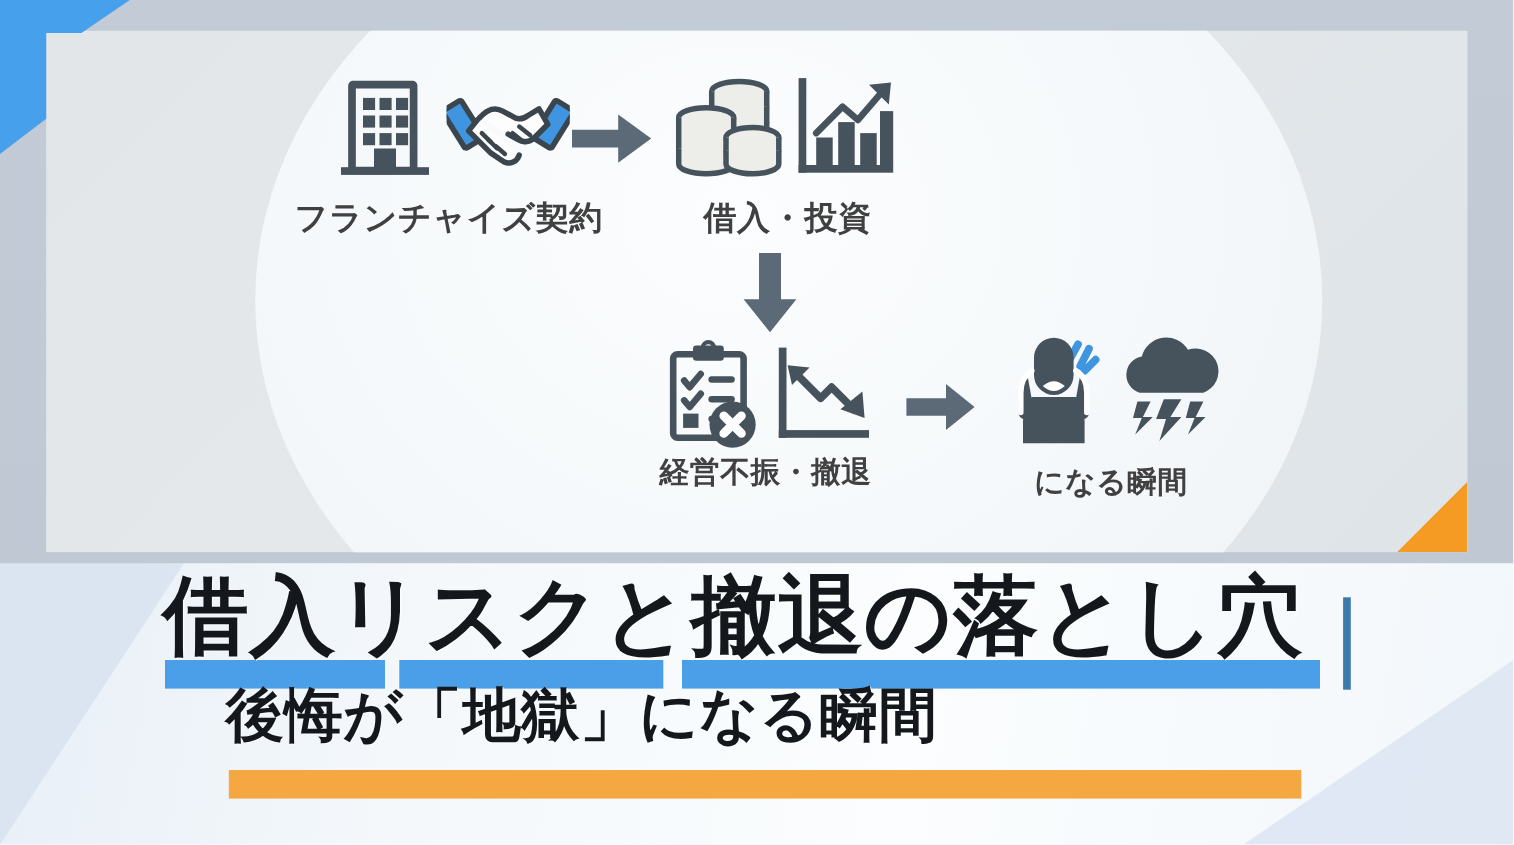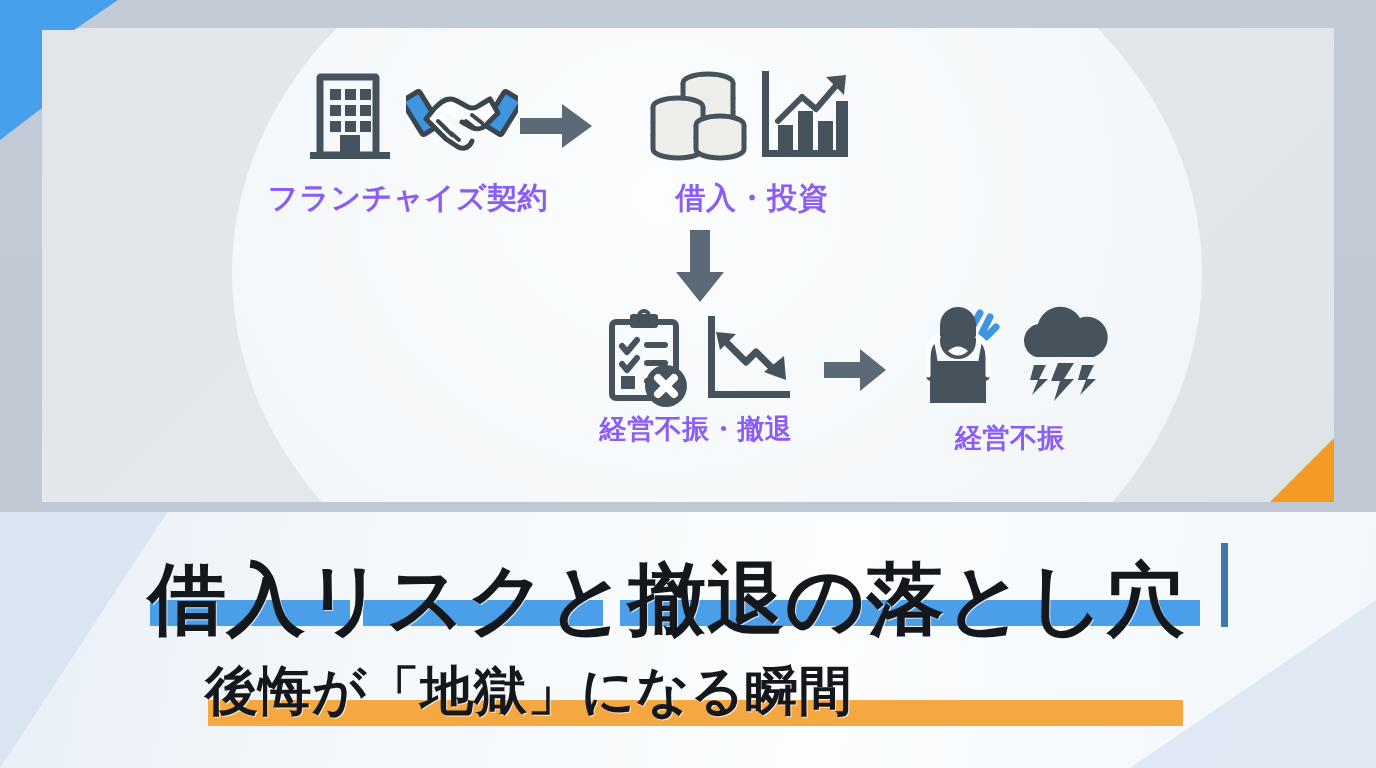--- a/index.html
+++ b/index.html
@@ -52,28 +52,28 @@
     position:absolute;left:0;top:0;width:132px;height:140px;
     background:#46a0ec;
     clip-path:polygon(0 0, 118px 0, 74px 30px, 42px 30px, 42px 108px, 0 140px);
   }
 
   
   .flow{position:absolute;left:0;top:0;width:1376px;height:512px;}
 
   .node{position:absolute;text-align:center;}
   .node .label{
-    font-weight:bold;color:#8b5cf6;white-space:nowrap;
+    font-weight:bold;color:#404040;white-space:nowrap;
     letter-spacing:.02em;
   }
   .icon-row{display:flex;align-items:center;justify-content:center;gap:4px;height:106px;}
 
   #node-franchise{left:248px;top:62px;width:320px;}
   #node-franchise .label{font-size:30px;margin-top:10px;}
-  #node-loan{left:632px;top:62px;width:240px;}
+  #node-loan{left:596px;top:62px;width:240px;}
   #node-loan .label{font-size:30px;margin-top:10px;}
   #node-decline{left:552px;top:305px;width:288px;}
   #node-decline .label{font-size:27px;}
   #node-regret{left:880px;top:300px;width:260px;}
   #node-regret .label{font-size:27px;margin-top:14px;}
 
   .arrow-right{position:absolute;}
   #arrow-1{left:518px;top:98px;}
   #arrow-2{left:822px;top:345px;}
   #arrow-down{left:672px;top:228px;}
@@ -84,21 +84,20 @@
     position:relative;
     font-weight:bold;
     color:#14181c;
     letter-spacing:.01em;
     white-space:nowrap;
     text-shadow:1px 1px 0 rgba(255,255,255,.7);
   }
   #title-line-1{
     font-size:78px;line-height:86px;
     margin-left:148px;
-    margin-top:40px;
   }
   #title-line-2{
     font-size:53px;line-height:86px;
     margin-left:205px;margin-top:6px;
   }
   .hl{
     position:absolute;z-index:0;
   }
   .hl-blue-a{left:150px;top:600px;width:200px;height:26px;background:#4a9fe8;}
   .hl-blue-b{left:363px;top:600px;width:240px;height:26px;background:#4a9fe8;}
@@ -282,21 +281,21 @@
           <svg width="100" height="104" viewBox="0 0 100 104">
             <g fill="#47535c">
               <path d="M24 56 a17 17 0 0 1 2 -33 a23 23 0 0 1 42 -6 a18 18 0 0 1 14 39 z"></path>
               <path d="M46 62 L62 62 L52 78 L62 78 L42 100 L48 80 L39 80 Z"></path>
               <path d="M22 64 L34 64 L27 78 L36 78 L20 94 L26 79 L18 79 Z"></path>
               <path d="M70 64 L82 64 L75 78 L84 78 L68 94 L74 79 L66 79 Z"></path>
             </g>
           </svg>
         </span>
       </div>
-      <div class="label">経営不振</div>
+      <div class="label">になる瞬間</div>
     </div>
 
   </div>
 
   <div class="hl hl-blue-a"></div>
   <div class="hl hl-blue-b"></div>
   <div class="hl hl-blue-c"></div>
   <div class="hl hl-orange"></div>
   <div class="vbar"></div>
 

